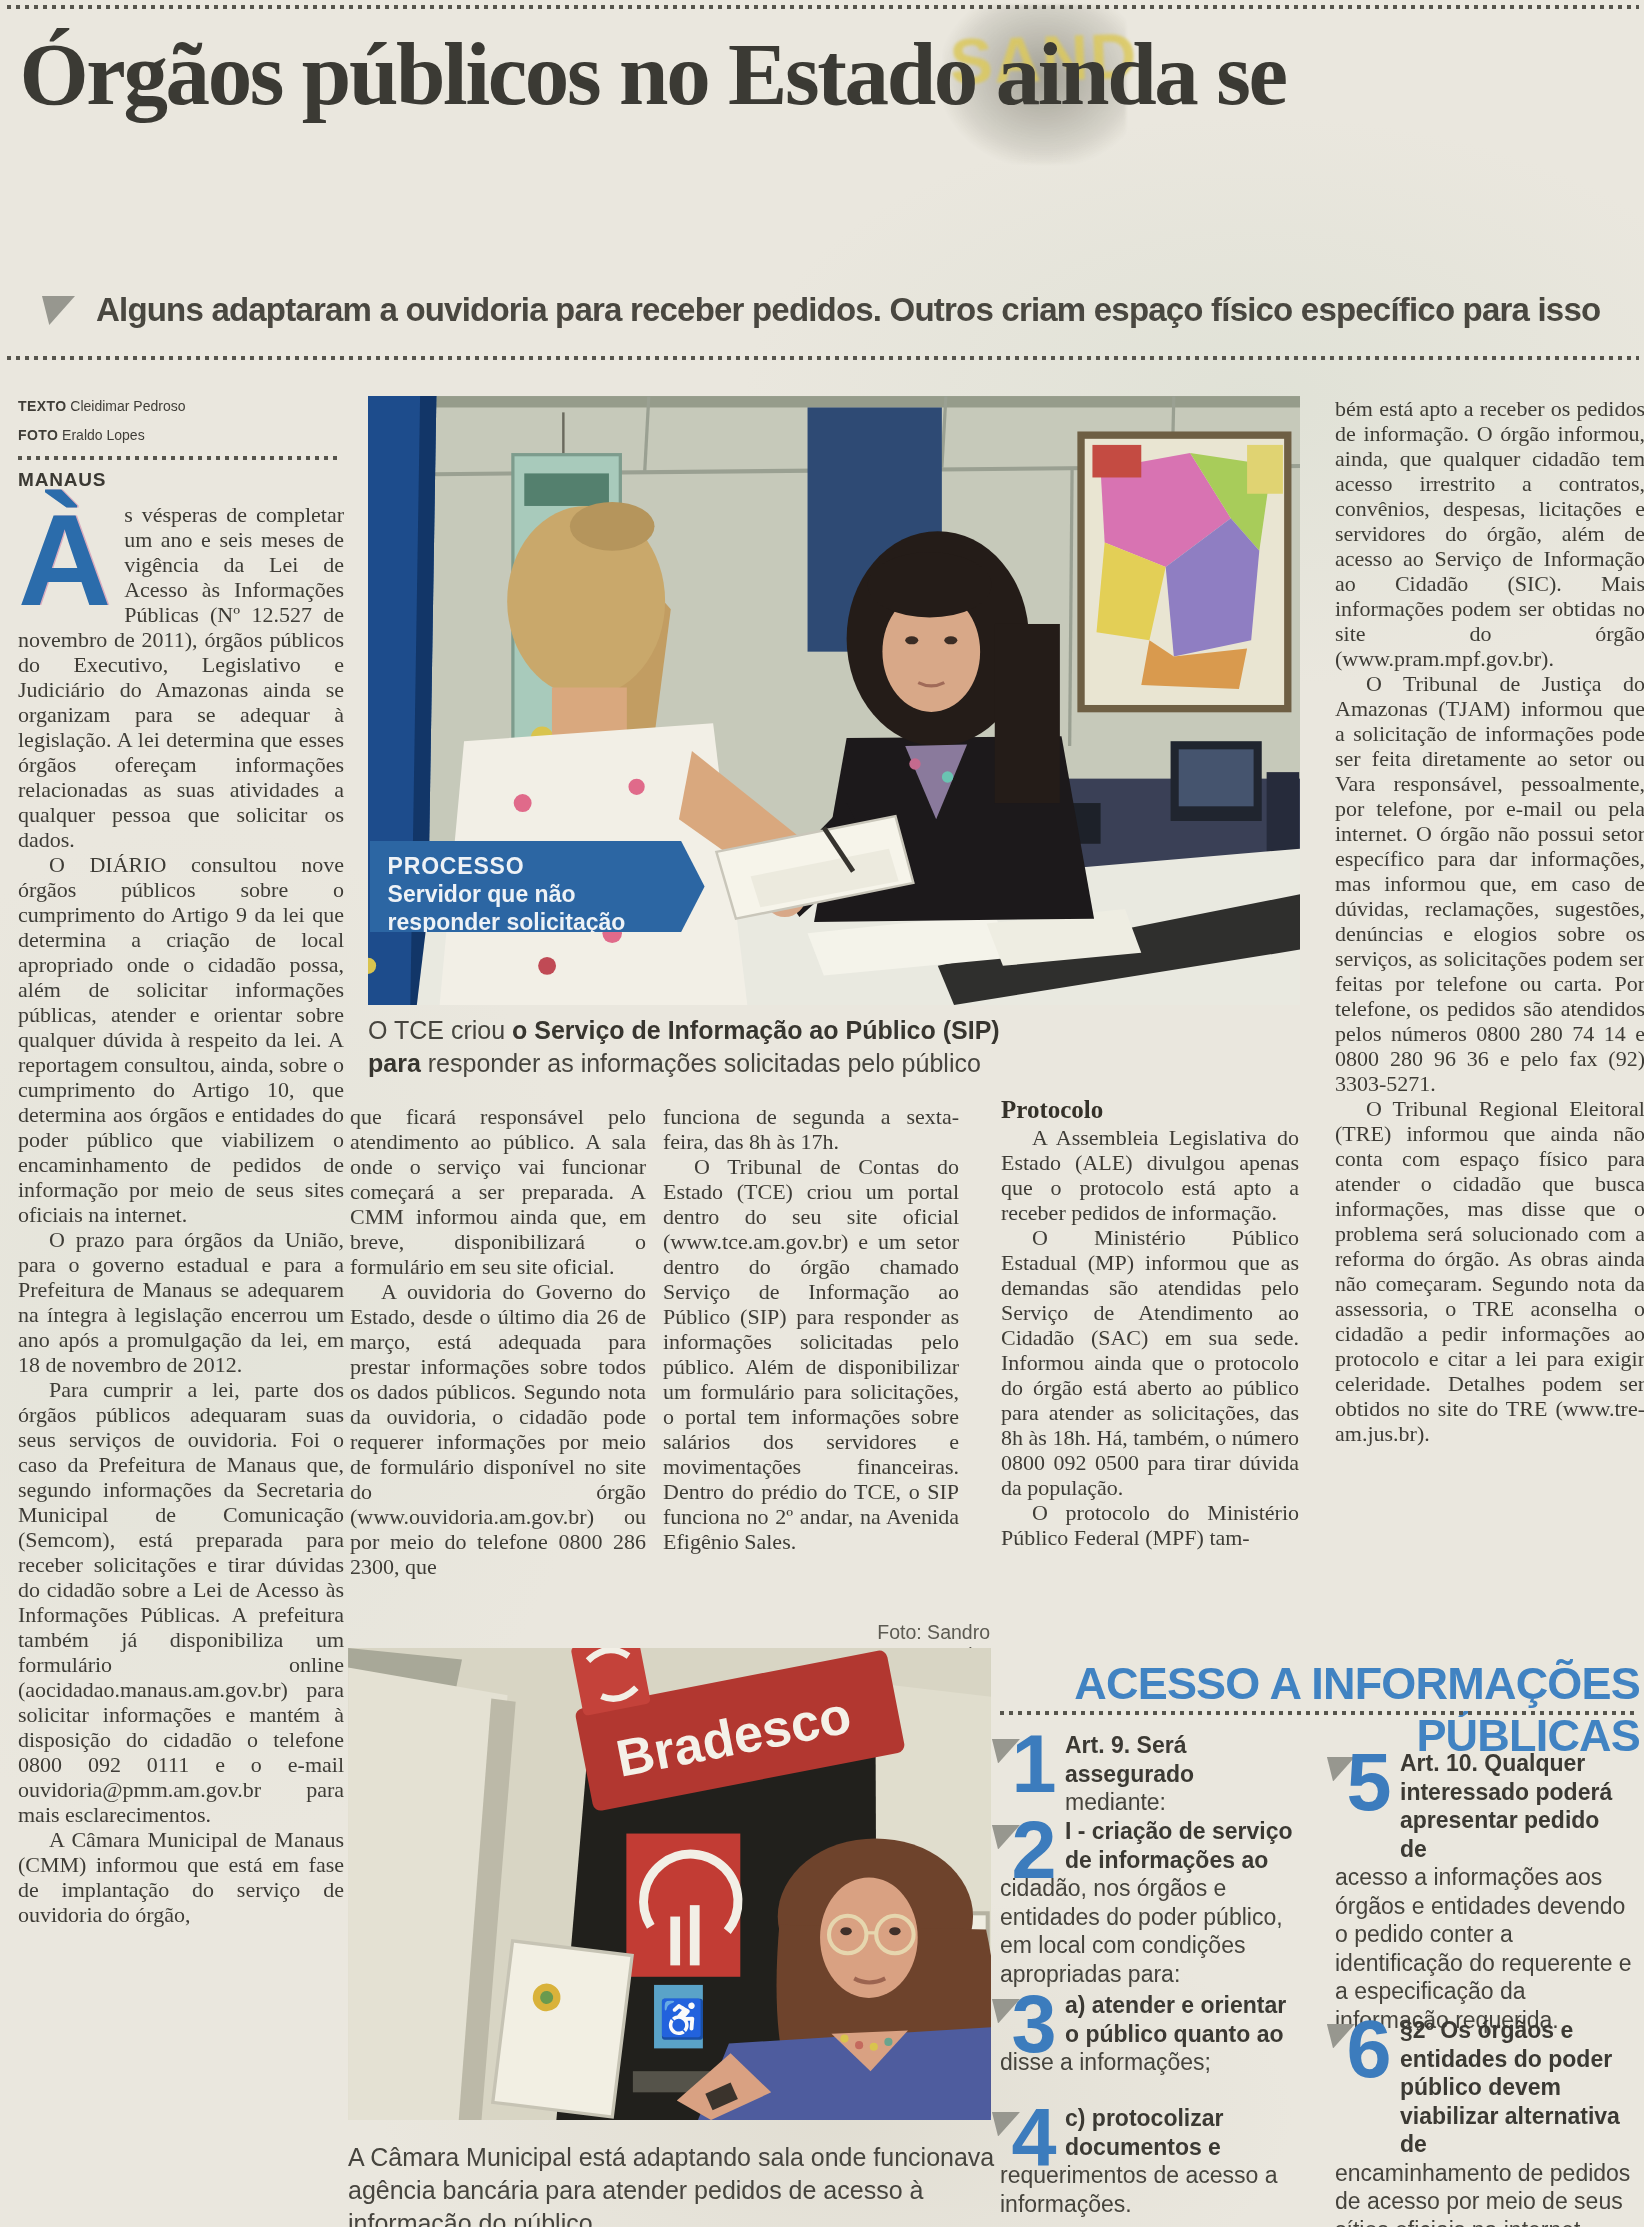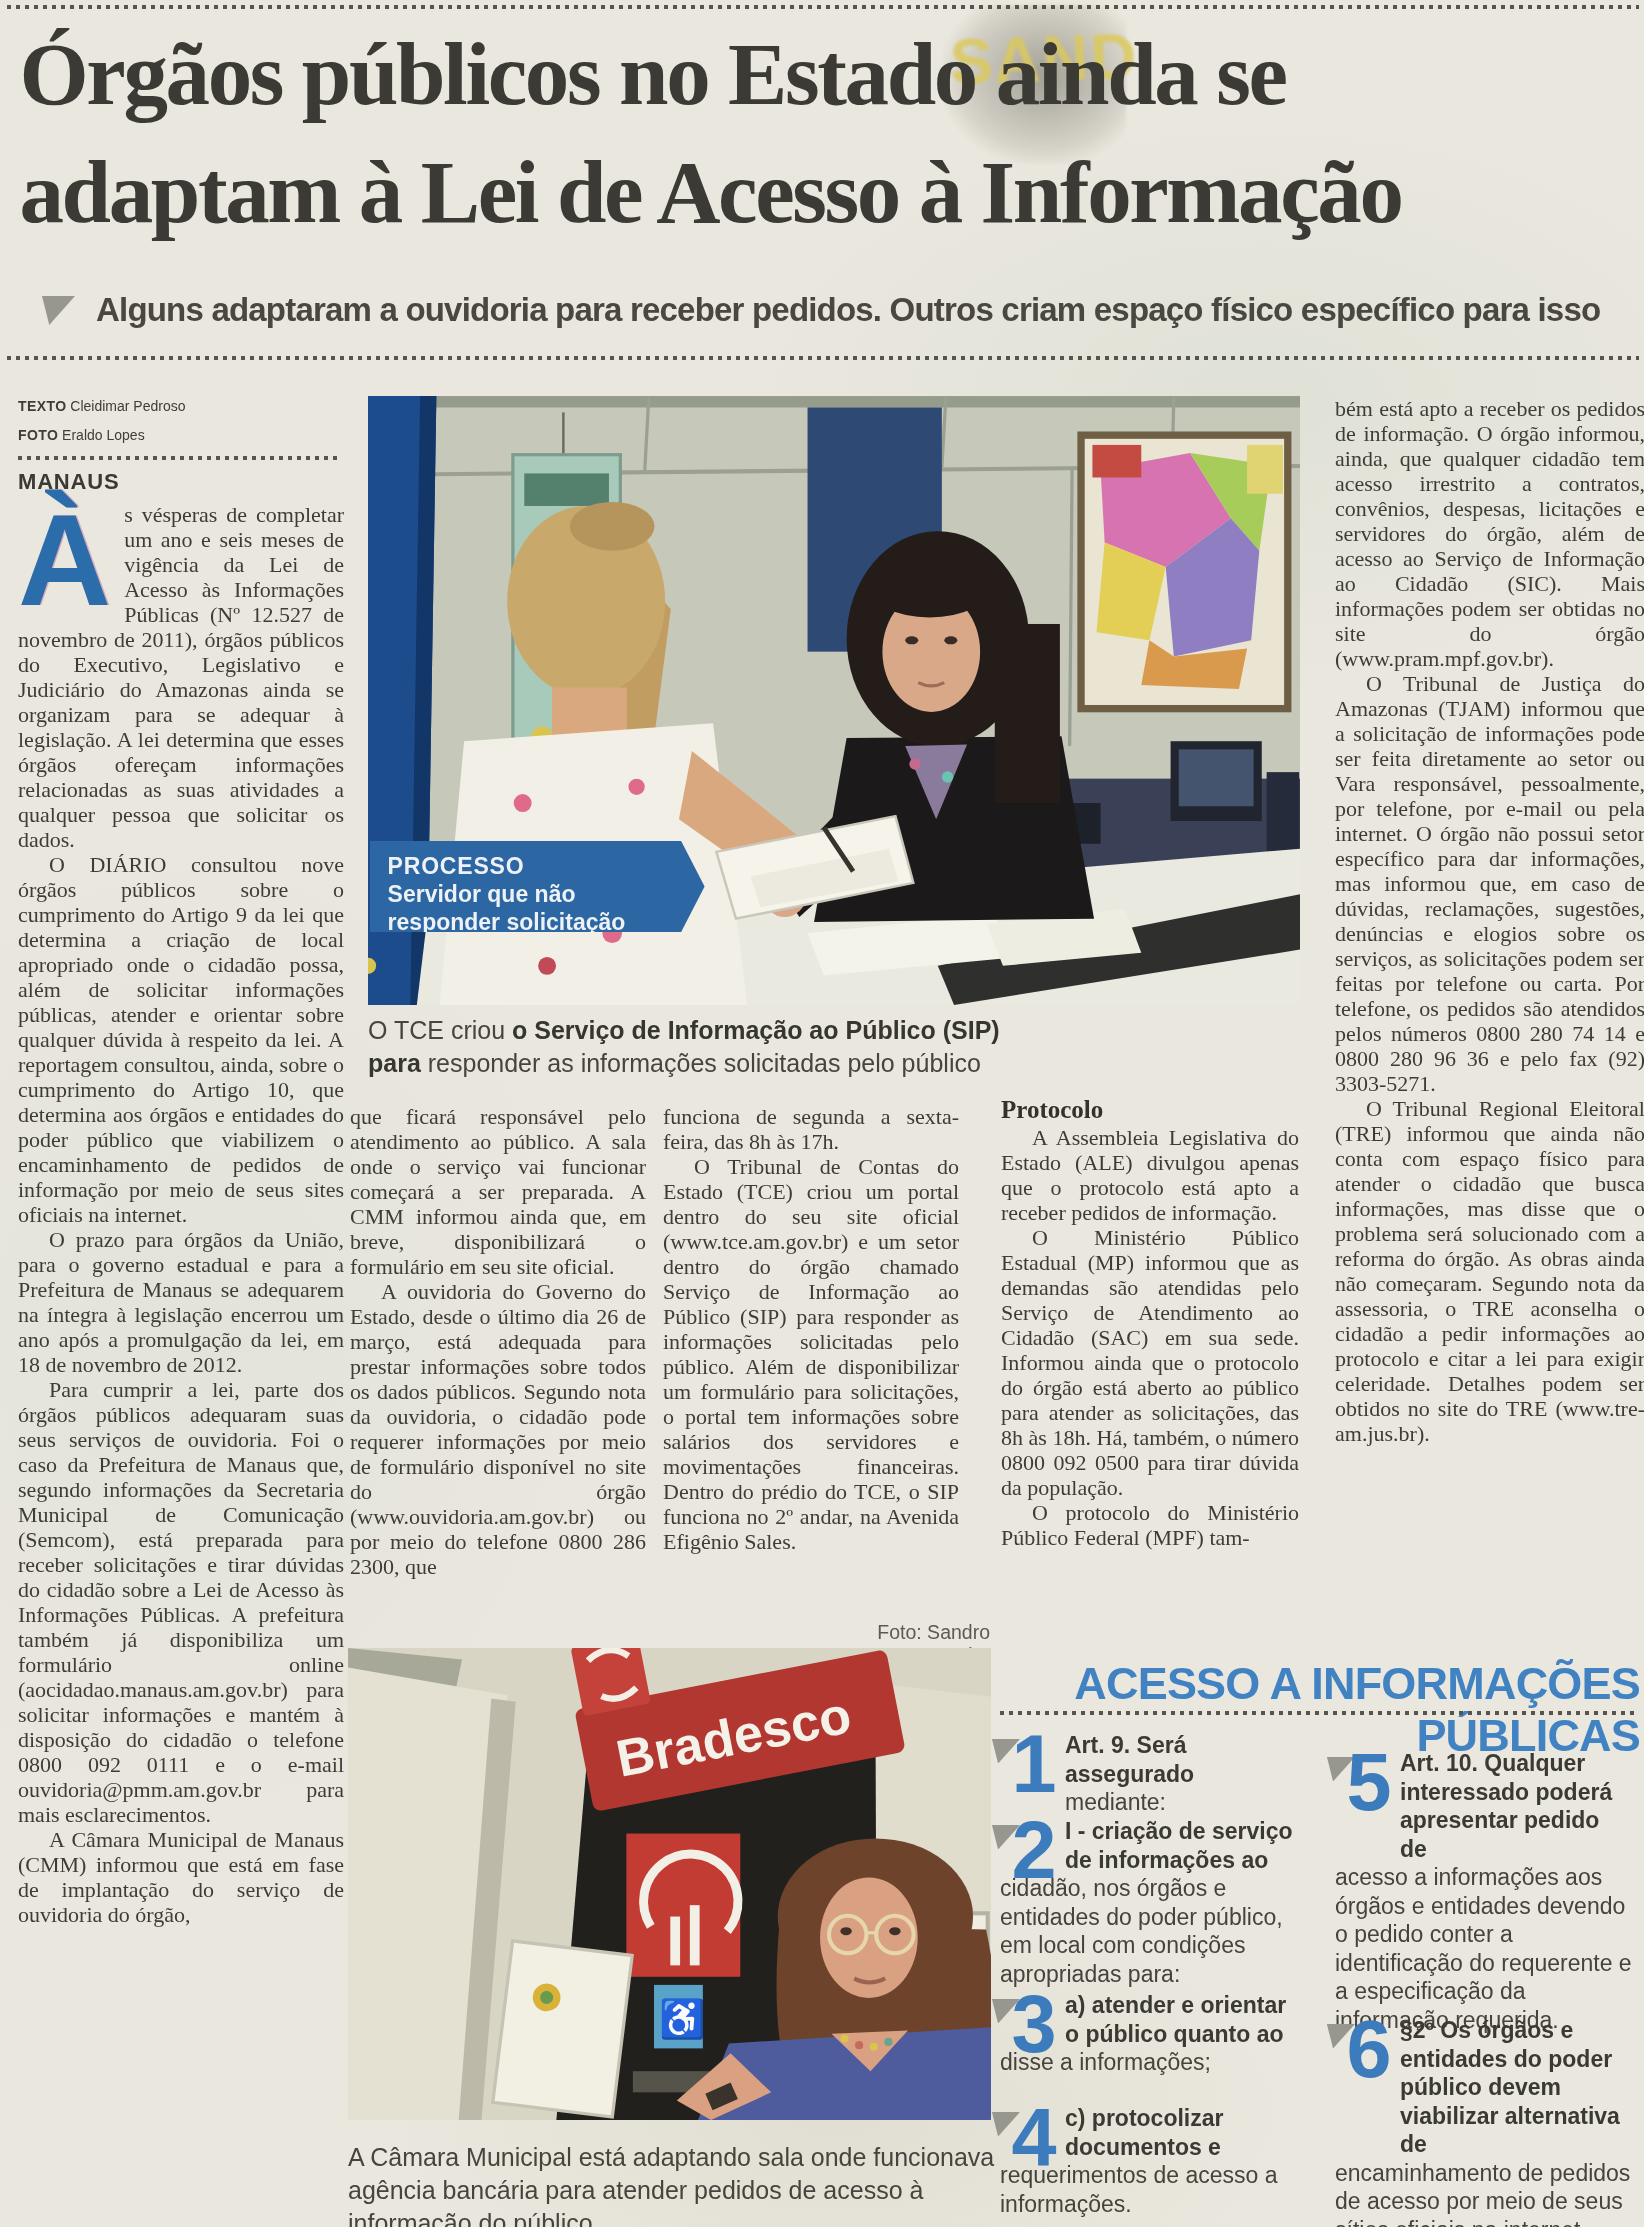--- a/index.html
+++ b/index.html
@@ -27,21 +27,21 @@
                font-weight:bold;font-size:64px;line-height:.95;letter-spacing:1.6px;
                color:#d8c13c;opacity:.85;transform:rotate(-2deg);}
   
   .subhead{position:absolute;left:42px;top:291px;width:1588px;display:flex;align-items:flex-start;}
   .tri{width:33px;height:29px;background:#97978f;
        clip-path:polygon(0 0,100% 0,22% 100%);flex:none;margin:4.9px 21px 0 0;}
   .subhead .st{font-weight:bold;font-size:33px;letter-spacing:-0.8px;color:#494740;}
   
   .byline{position:absolute;left:18px;top:392px;width:326px;font-size:14px;line-height:29px;color:#3f3d37;}
   .byline b{letter-spacing:0.4px;}
-  .dateline{position:absolute;left:18px;top:469px;font-size:22px;font-weight:bold;letter-spacing:0.8px;color:#3b3933;}
+  .dateline{position:absolute;left:18px;top:469px;font-size:19px;font-weight:bold;letter-spacing:0.8px;color:#3b3933;}
   
   .bodycol{position:absolute;font-family:"Liberation Serif",serif;
            font-size:22px;line-height:25px;text-align:justify;color:#3e3c36;}
   .bodycol p{margin:0;text-indent:31px;}
   .bodycol p.first{text-indent:0;}
   .col1{left:18px;top:502px;width:326px;}
   .col2{left:350px;top:1104px;width:296px;}
   .col3{left:663px;top:1104px;width:296px;}
   .col4{left:1001px;top:1097px;width:298px;}
   .col5{left:1321px;top:396px;width:310px;margin-left:14px;}
@@ -98,21 +98,20 @@
 
   <div class="dotted r-top"></div>
 
   <div class="ghost-bleed">
     <div class="blob"></div>
     <div class="letters">SAND</div>
   </div>
 
   <h1 class="headline" style="margin:0;">
     <span>Órgãos públicos no Estado ainda se</span><br>
-    <span>adaptam à Lei de Acesso à Informação</span>
   </h1>
 
   <div class="subhead">
     <span class="tri"></span>
     <span class="st">Alguns adaptaram a ouvidoria para receber pedidos. Outros criam espaço físico específico para isso</span>
   </div>
   <div class="dotted r-sub"></div>
 
   <div class="byline">
     <div><b>TEXTO</b><span> Cleidimar Pedroso</span></div>

